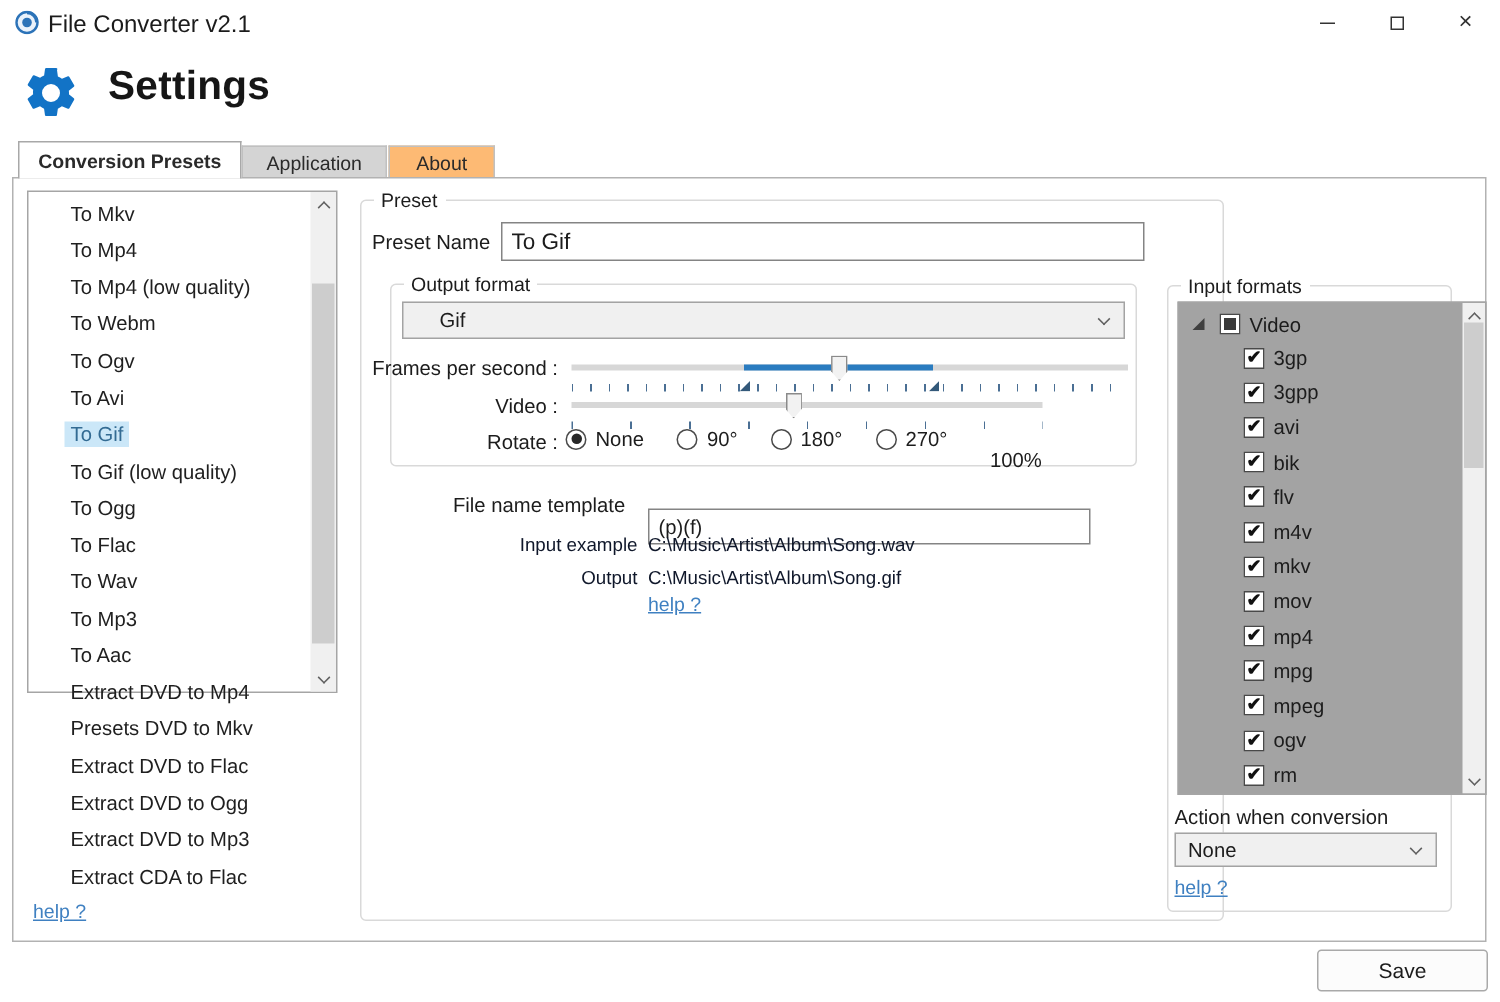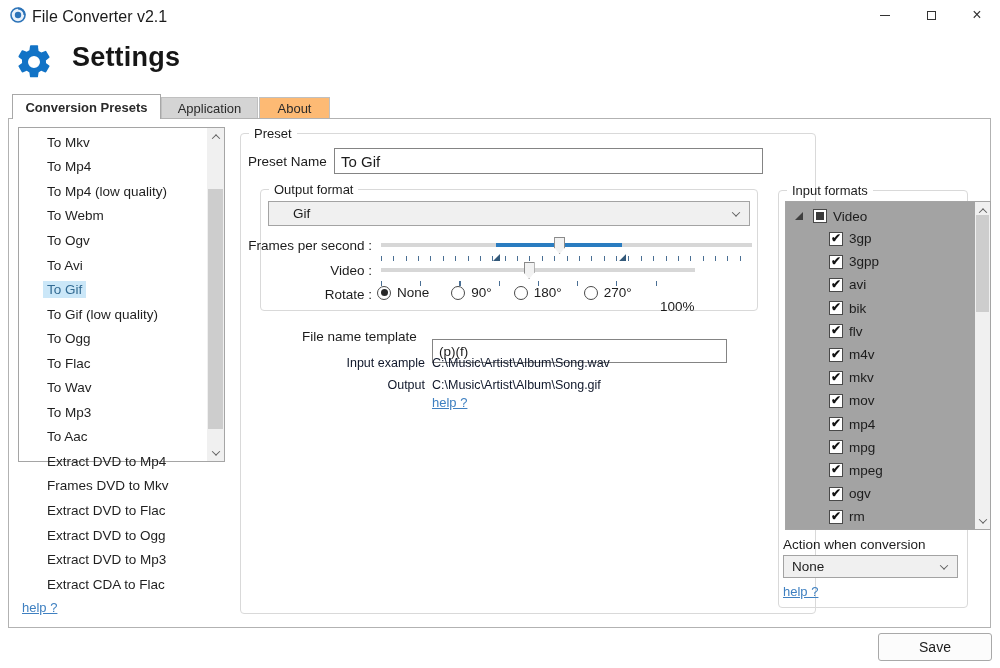--- a/index.html
+++ b/index.html
@@ -206,21 +206,21 @@
         <div class="list-item">
           <span class="list-item-text">To Mp3</span>
         </div>
         <div class="list-item">
           <span class="list-item-text">To Aac</span>
         </div>
         <div class="list-item">
           <span class="list-item-text">Extract DVD to Mp4</span>
         </div>
         <div class="list-item">
-          <span class="list-item-text">Frames DVD to Mkv</span>
+          <span class="list-item-text">Presets DVD to Mkv</span>
         </div>
         <div class="list-item">
           <span class="list-item-text">Extract DVD to Flac</span>
         </div>
         <div class="list-item">
           <span class="list-item-text">Extract DVD to Ogg</span>
         </div>
         <div class="list-item">
           <span class="list-item-text">Extract DVD to Mp3</span>
         </div>

